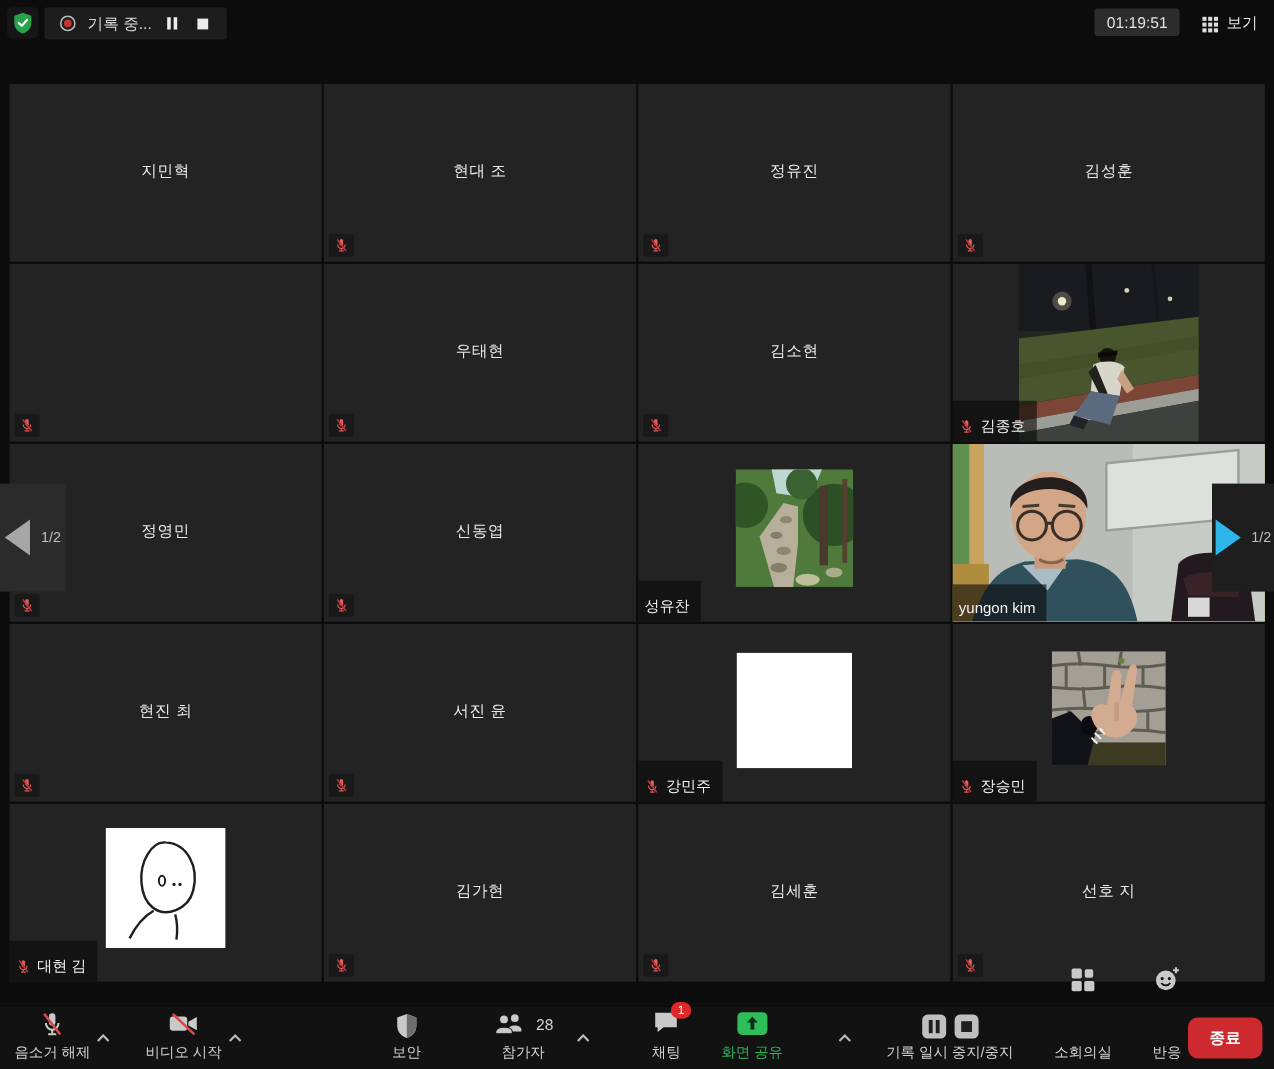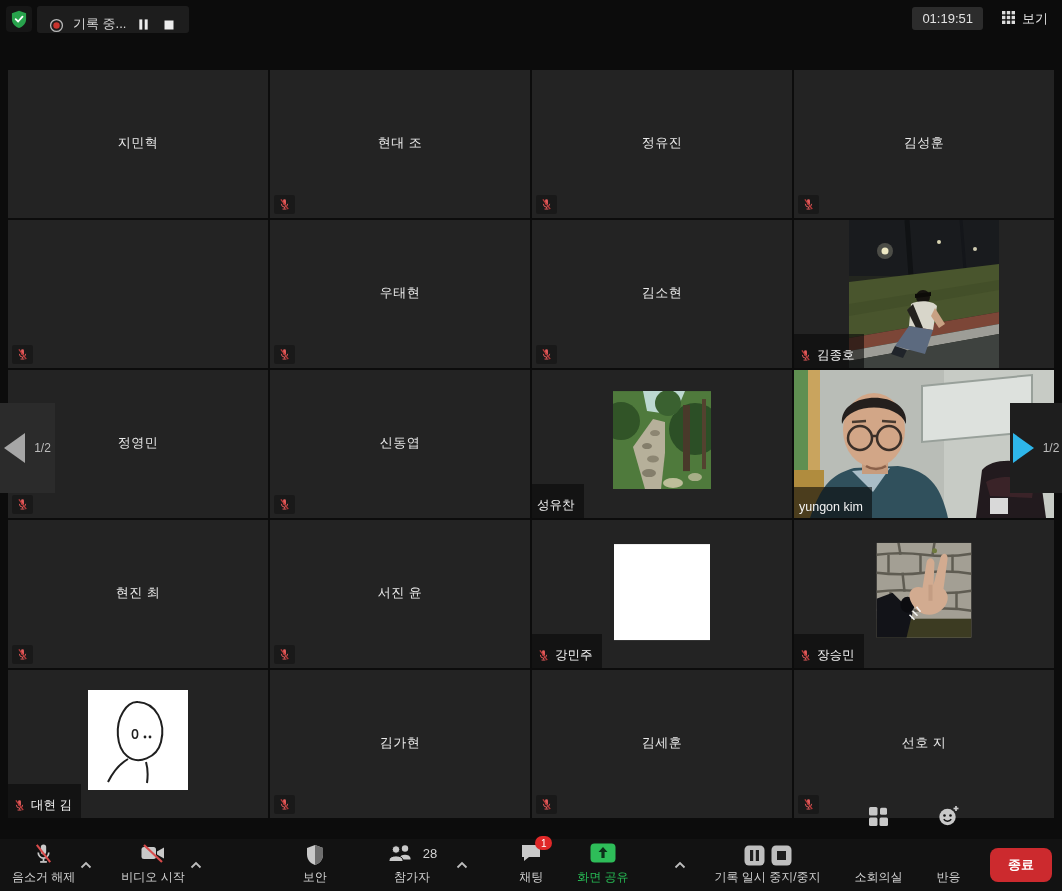--- a/index.html
+++ b/index.html
@@ -3,27 +3,27 @@
 <meta charset="utf-8">
 <style>
   html,body{margin:0;padding:0;background:#0c0c0c;}
   .app{position:relative;width:1062px;height:891px;background:#0c0c0c;overflow:hidden;
        font-family:"Liberation Sans","DejaVu Sans",sans-serif;color:#e8e8e8;}
 
   
   .topbar{position:absolute;left:0;top:0;width:100%;height:40px;}
   .shield-btn{position:absolute;left:6px;top:6px;width:26px;height:26px;display:flex;
               align-items:center;justify-content:center;background:#161616;border-radius:4px;cursor:pointer;}
-  .rec-pill{position:absolute;left:37px;top:6px;height:27px;display:flex;align-items:flex-end;
+  .rec-pill{position:absolute;left:37px;top:6px;height:27px;display:flex;align-items:center;
             gap:9px;background:#1d1d1d;border-radius:3px;padding:0 12px;}
   .rec-label{font-size:13px;color:#d8d8d8;}
   .rec-btn{background:none;border:none;padding:2px;display:flex;align-items:center;cursor:pointer;}
   .topbar-right{position:absolute;right:8px;top:7px;display:flex;align-items:center;gap:12px;}
   .timer{background:#2c2c2c;border-radius:3px;padding:4px 10px;font-size:13px;color:#e2e2e2;}
-  .view-btn{display:flex;align-items:flex-start;gap:6px;background:none;border:none;color:#e2e2e2;
+  .view-btn{display:flex;align-items:flex-end;gap:6px;background:none;border:none;color:#e2e2e2;
             font-size:13px;cursor:pointer;font-family:inherit;}
 
   
   .grid{position:absolute;left:8px;top:70px;width:1046px;display:grid;
         grid-template-columns:repeat(4,1fr);grid-auto-rows:148px;gap:2px;}
   .tile{position:relative;background:#232323;overflow:hidden;}
   .tile.active{outline:2px solid #d9dd5e;outline-offset:-2px;z-index:3;}
   .center-name{position:absolute;left:0;right:0;top:50%;transform:translateY(-58%);
                text-align:center;font-size:13px;color:#e9e9e9;letter-spacing:.5px;}
   .badge-bl{position:absolute;left:4px;bottom:4px;background:rgba(18,18,18,.55);
@@ -64,21 +64,21 @@
   .chev{background:none;border:none;padding:0 3px;cursor:pointer;display:flex;align-items:center;align-self:center;}
   .with-chev{display:flex;align-items:flex-end;}
   .count{font-size:13px;color:#d2d2d2;margin-left:4px;}
   .chat-wrap{position:relative;}
   .chat-badge{position:absolute;top:-7px;right:-10px;background:#e02828;color:#fff;
               font-size:10px;min-width:11px;height:14px;border-radius:8px;display:flex;
               align-items:center;justify-content:center;padding:0 3px;}
   .end-btn{margin-left:auto;align-self:center;background:#cc2a2e;color:#fff;border:none;
            border-radius:8px;padding:8px 18px;font-size:13px;font-weight:bold;cursor:pointer;
            font-family:inherit;}
-  .ml70{margin-left:96px;} .ml55{margin-left:56px;} .ml50{margin-left:46px;}
+  .ml70{margin-left:120px;} .ml55{margin-left:56px;} .ml50{margin-left:46px;}
   .ml30{margin-left:30px;gap:40px;} .ml25{margin-left:24px;}
 </style>
 </head>
 <body>
 
 <div class="app">
 
   <header class="topbar">
     <div class="shield-btn">
       <svg width="20" height="20" viewBox="0 0 24 24">

